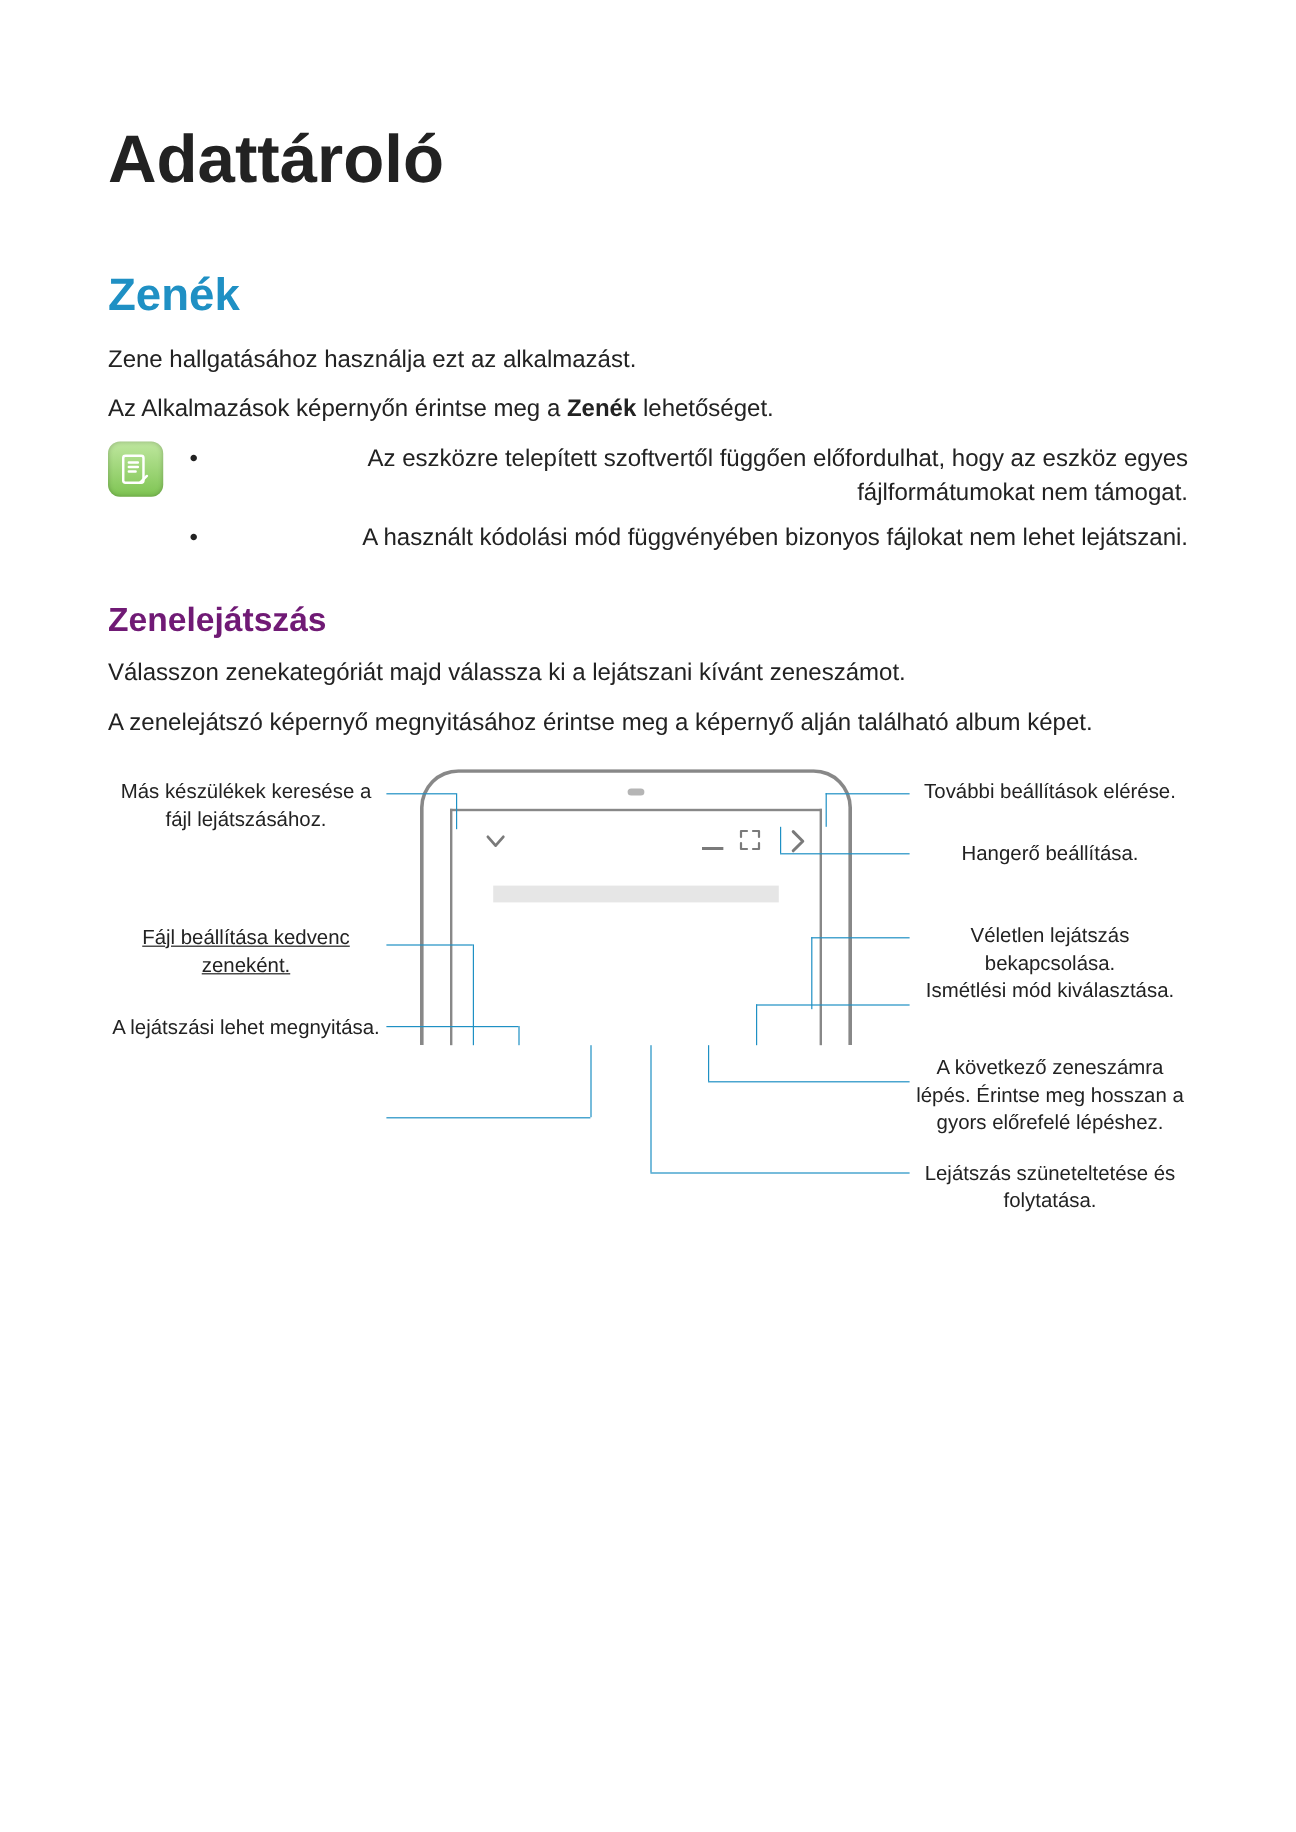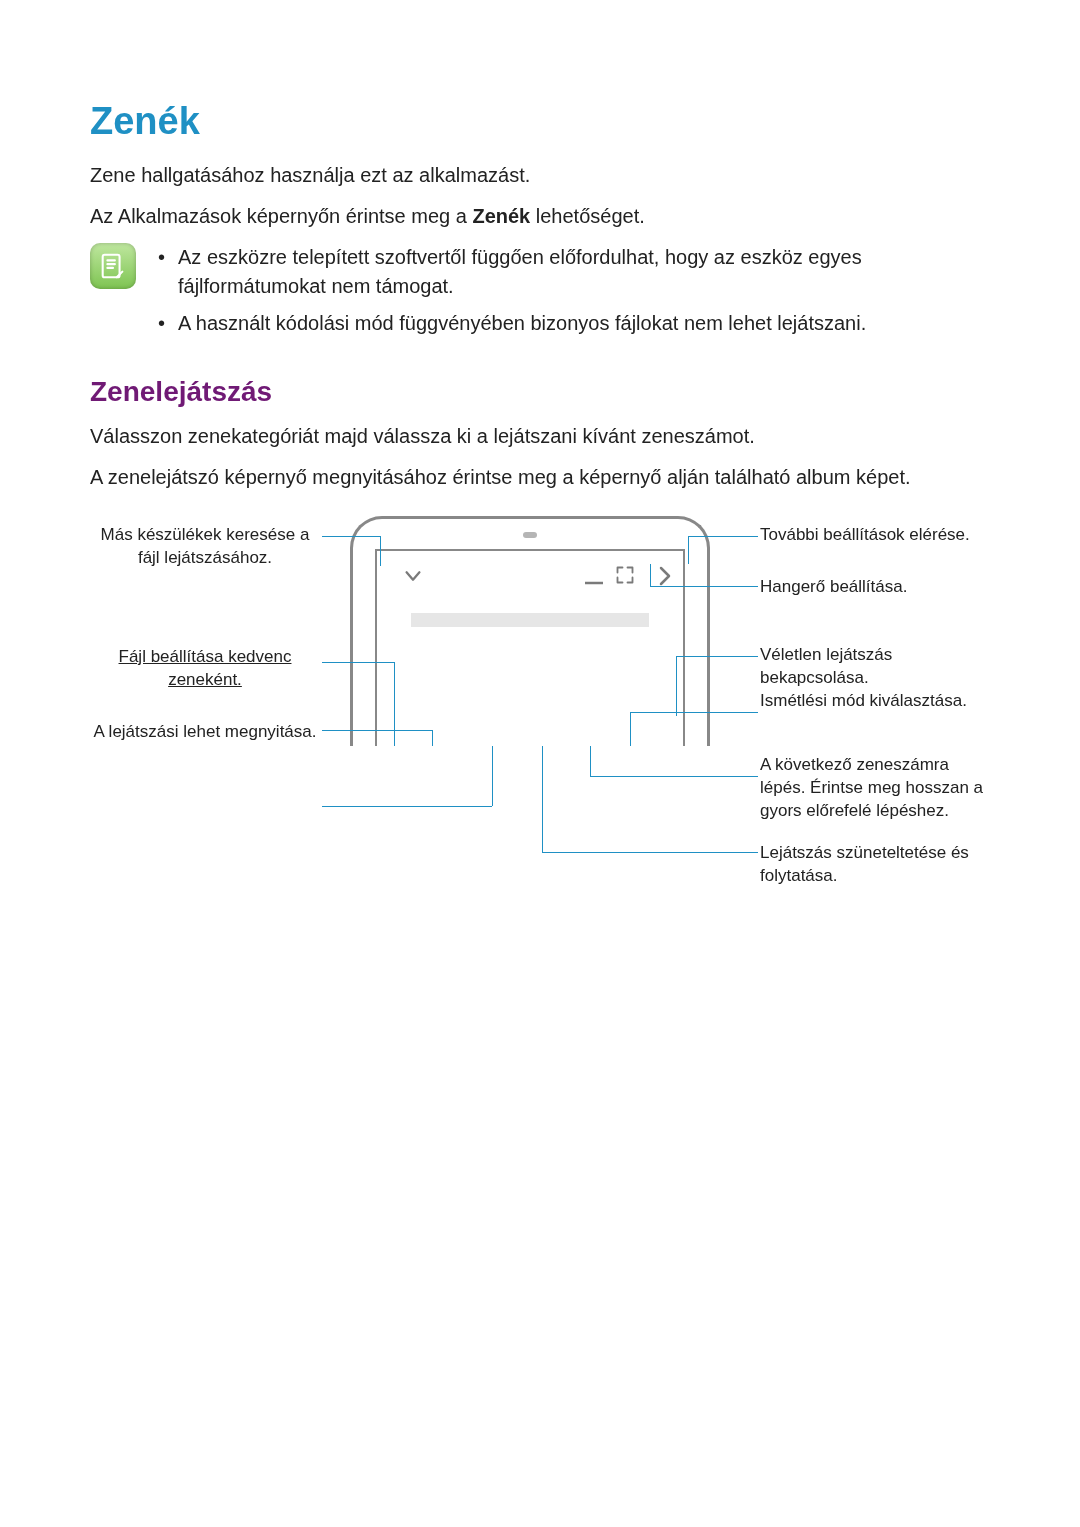--- a/index.html
+++ b/index.html
@@ -58,20 +58,21 @@
     display: flex;
     align-items: center;
     justify-content: center;
   }
   .note-icon svg { width: 30px; height: 30px; }
   .note-list {
     flex: 1;
     list-style: none;
     margin: 0;
     padding: 0;
+    text-align: right;
   }
   .note-list li {
     font-size: 20px;
     line-height: 1.45;
     margin-bottom: 8px;
     padding-left: 24px;
     position: relative;
   }
   .note-list li::before {
     content: "•";
@@ -87,21 +88,21 @@
     height: 420px;
   }
   .diagram-left, .diagram-right {
     position: absolute;
     font-size: 17px;
     line-height: 1.35;
     color: #222;
     width: 230px;
   }
   .diagram-left { text-align: center; }
-  .diagram-right { text-align: left; }
+  .diagram-right { text-align: center; }
   .label-a { left: 0;   top: 8px;  } 
   .label-b { left: 0;   top: 130px; text-decoration: underline; }
   .label-c { left: 0;   top: 205px; }
   .label-d { left: 0;   top: 255px; }
   .label-e { right: 0;  top: 8px;  }
   .label-f { right: 0;  top: 60px; }
   .label-g { right: 0;  top: 128px;}
   .label-h { right: 0;  top: 174px;}
   .label-i { right: 0;  top: 238px;}
   .label-j { right: 0;  top: 326px;}
@@ -159,20 +160,21 @@
     left: 0; right: 0;
     text-align: center;
     font-size: 18px;
     color: #555;
   }
 </style>
 </head>
 <body>
 
 <div class="page">
+  <h1 class="page-title">Adattároló</h1>
 
   <h2 class="section-title">Zenék</h2>
 
   <p class="body">Zene hallgatásához használja ezt az alkalmazást.</p>
   <p class="body">
     <span>Az Alkalmazások képernyőn érintse meg a </span><span class="bold">Zenék</span><span> lehetőséget.</span>
   </p>
 
   <div class="note-block">
     <div class="note-icon">

